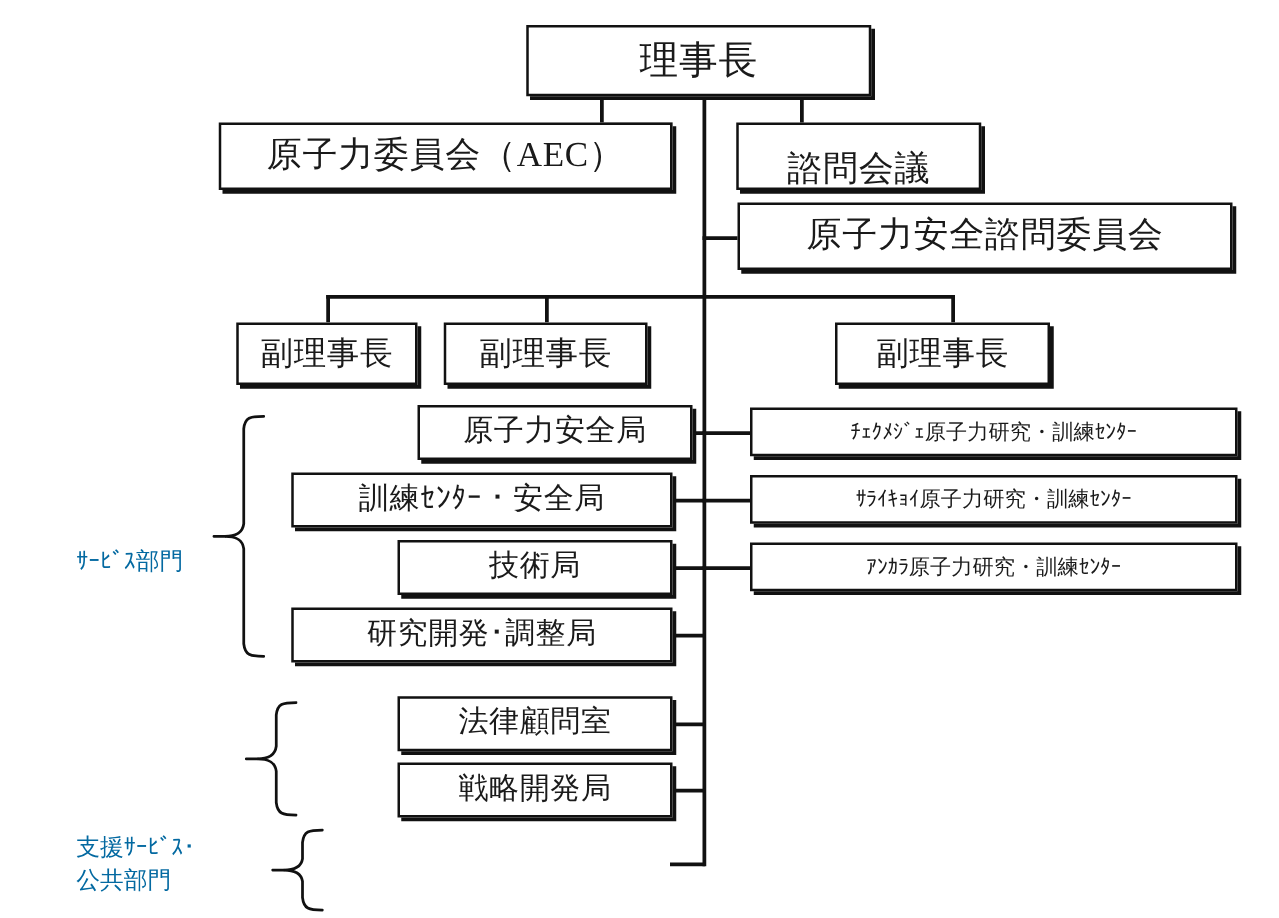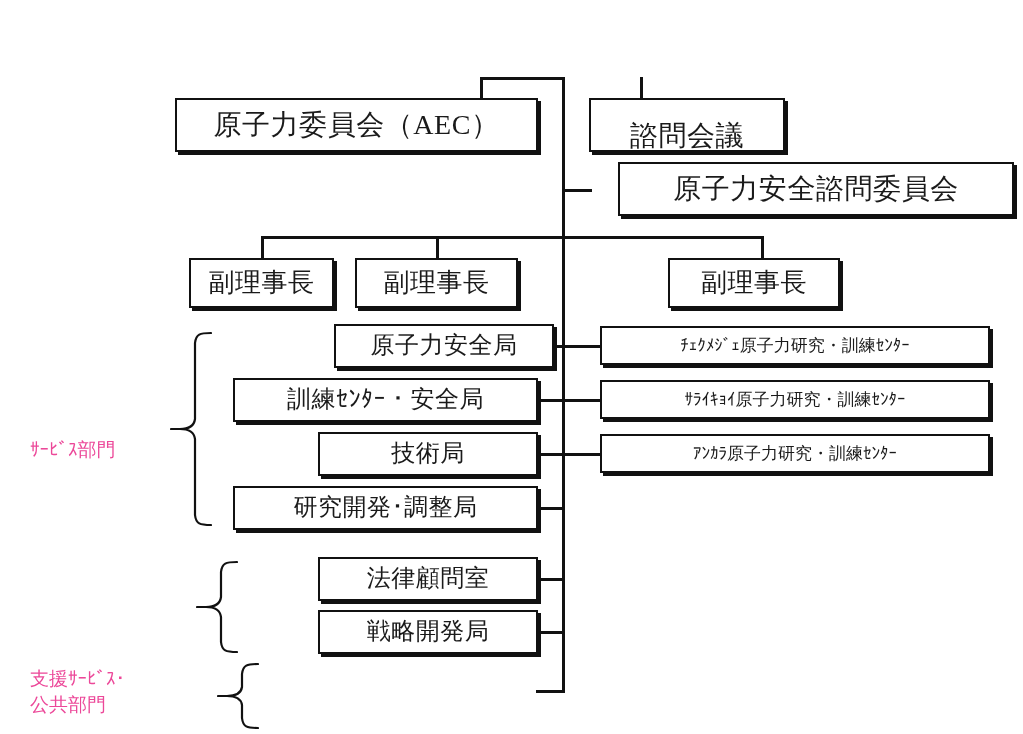--- a/index.html
+++ b/index.html
@@ -50,24 +50,25 @@
     background: #111111;
   }
   .ln-h { height: 3px; }
   .ln-v { width: 3px; }
 
   
   .divlabel {
     position: absolute;
     font-size: 19px;
     line-height: 1.35;
-    color: #ec4899;
+    color: #0369a1;
     white-space: pre-line;
     text-align: left;
     letter-spacing: 0;
+    margin-left: 31px;
   }
 
   
   .brace {
     position: absolute;
   }
   .brace svg { display: block; }
 </style>
 </head>
 <body>
@@ -94,30 +95,33 @@
   <div class="ln ln-h" style="left:536px; top:453px; width:28px;"></div>
   <div class="ln ln-h" style="left:536px; top:507px; width:28px;"></div>
   <div class="ln ln-h" style="left:536px; top:578px; width:28px;"></div>
   <div class="ln ln-h" style="left:536px; top:631px; width:28px;"></div>
   <div class="ln ln-h" style="left:536px; top:690px; width:28px;"></div>
 
   <div class="ln ln-h" style="left:562px; top:345px; width:38px;"></div>
   <div class="ln ln-h" style="left:562px; top:399px; width:38px;"></div>
   <div class="ln ln-h" style="left:562px; top:453px; width:38px;"></div>
 
+  <div class="box fs-xl" style="left:421px; top:20px; width:276px; height:57px;">
+    <span class="lbl">理事長</span>
+  </div>
 
   <div class="box fs-lg" style="left:175px; top:98px; width:363px; height:54px;">
     <span class="lbl">原子力委員会（AEC）</span>
   </div>
 
   <div class="box fs-lg" style="left:589px; top:98px; width:196px; height:54px;align-items:flex-end;">
     <span class="lbl">諮問会議</span>
   </div>
 
-  <div class="box fs-lg" style="left:618px; top:162px; width:396px; height:54px;text-align:center;">
+  <div class="box fs-lg" style="left:590px; top:162px; width:396px; height:54px;text-align:center;">
     <span class="lbl">原子力安全諮問委員会</span>
   </div>
 
   <div class="box fs-md" style="left:189px; top:258px; width:145px; height:50px;">
     <span class="lbl">副理事長</span>
   </div>
 
   <div class="box fs-md" style="left:355px; top:258px; width:163px; height:50px;">
     <span class="lbl">副理事長</span>
   </div>

